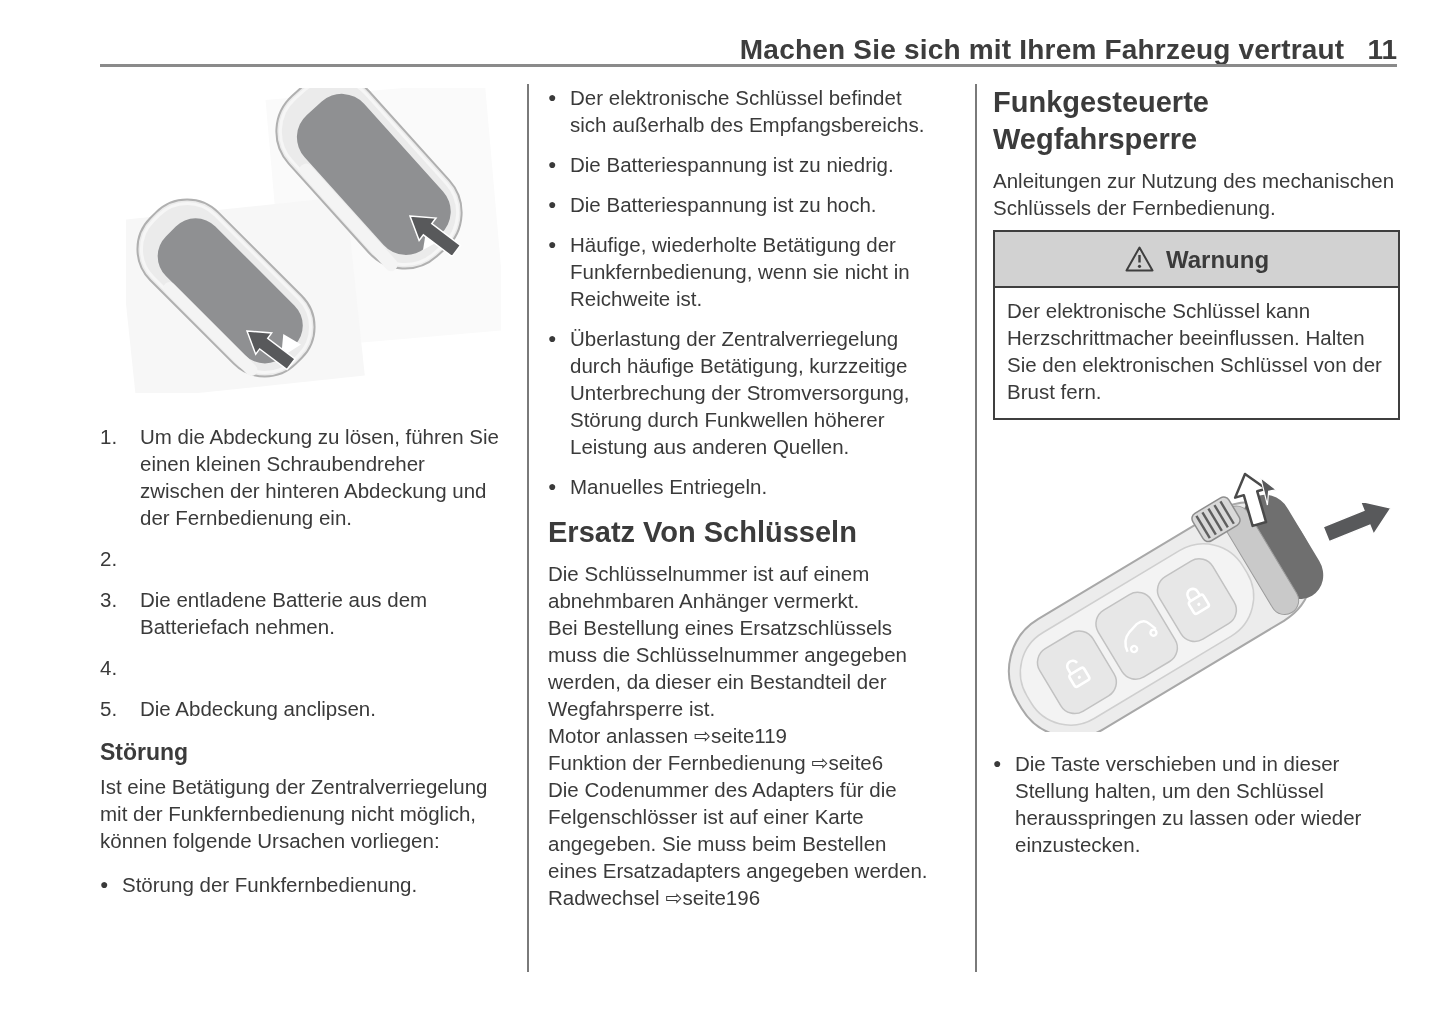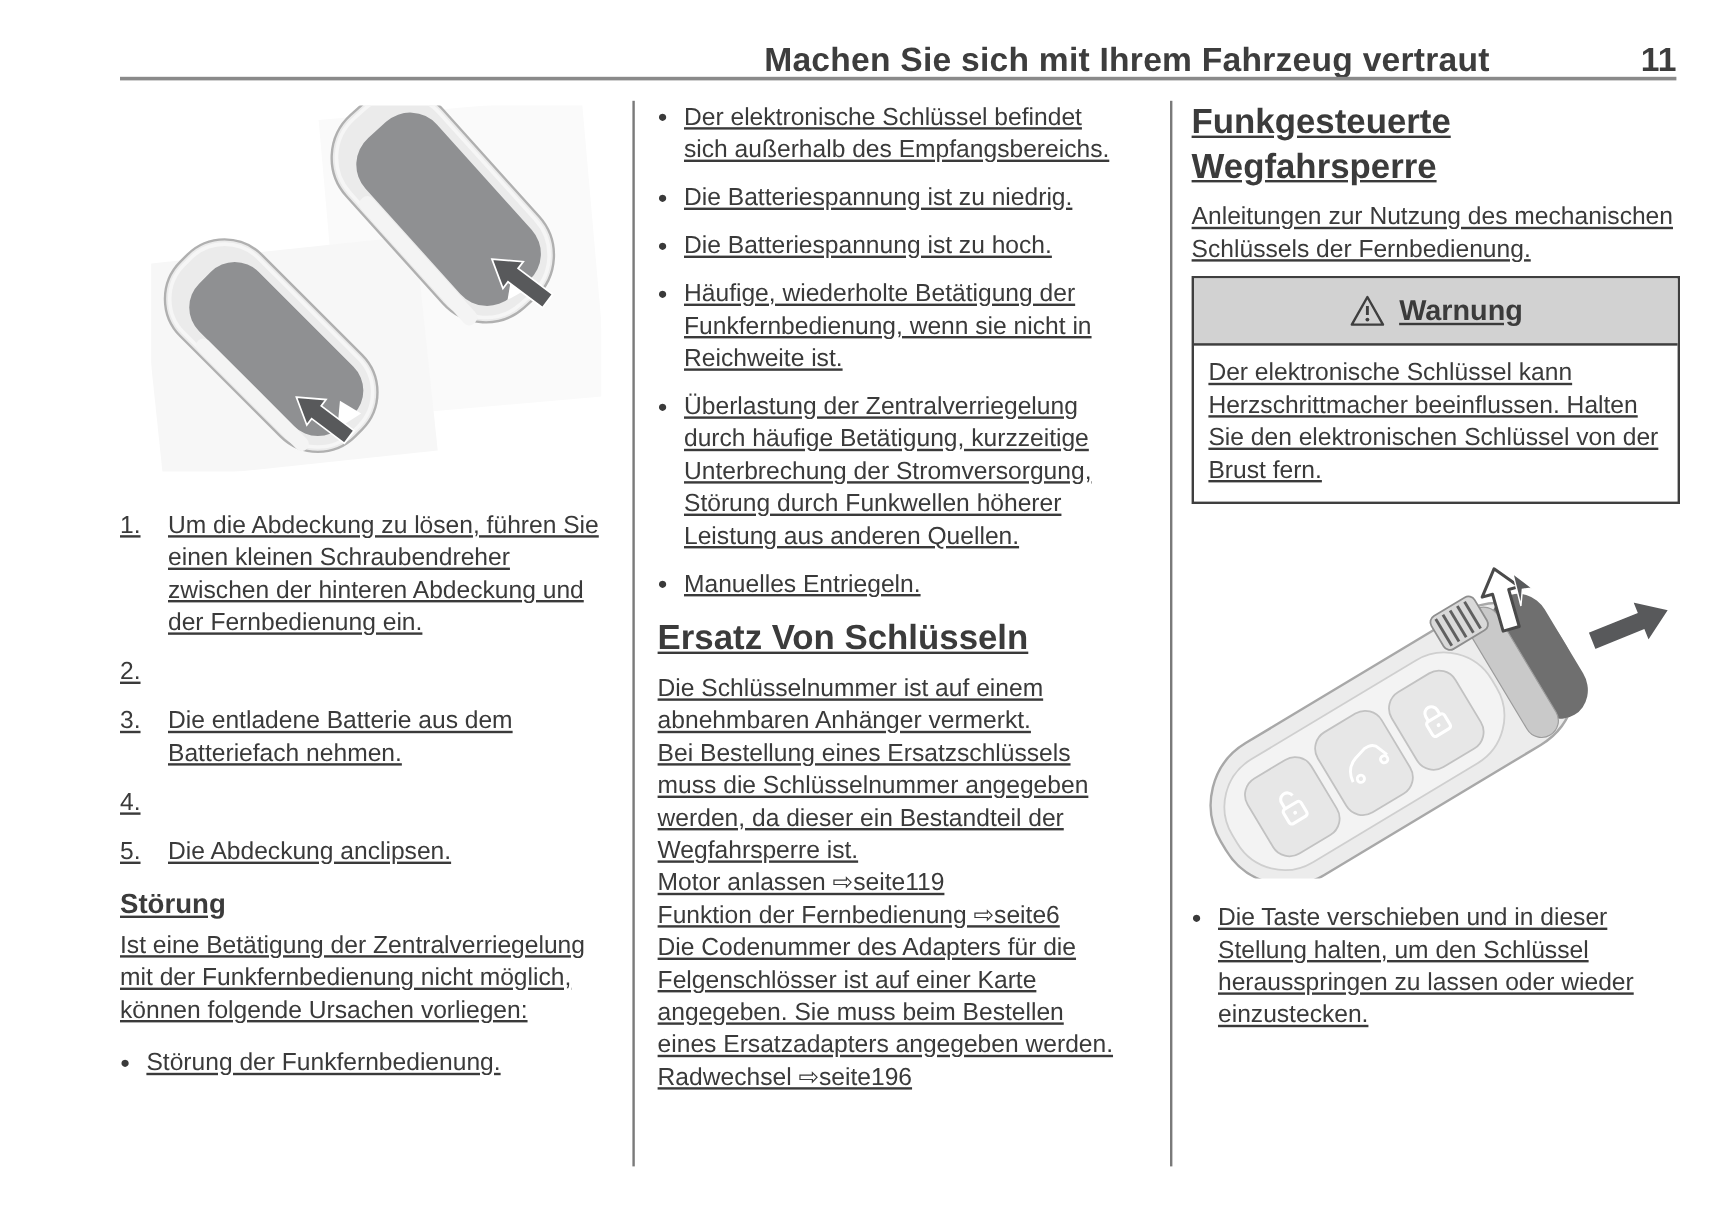--- a/index.html
+++ b/index.html
@@ -4,24 +4,24 @@
 <style>
   html,body{margin:0;padding:0;background:#ffffff;}
   .page{
     position:relative;width:1445px;height:1018px;background:#ffffff;
     font-family:"Liberation Sans","DejaVu Sans",sans-serif;
     color:#3a3a3a;overflow:hidden;
   }
   
   .hdr{position:absolute;top:34px;left:100px;width:1297px;display:flex;justify-content:flex-end;align-items:baseline;gap:23px;}
   .hdr-title{font-size:28px;font-weight:bold;color:#3d3d3d;letter-spacing:0.2px;}
-  .hdr-page{font-size:28px;font-weight:bold;color:#3d3d3d;margin-left:103px;}
+  .hdr-page{font-size:28px;font-weight:bold;color:#3d3d3d;}
   .hdr-rule{position:absolute;top:64px;left:100px;width:1297px;height:3px;background:#8a8a8a;}
   
-  .col{position:absolute;top:84px;font-size:20.5px;line-height:27px;color:#3a3a3a;text-decoration:underline;}
+  .col{position:absolute;top:84px;font-size:20.5px;line-height:27px;color:#3a3a3a;}
   #col1{left:100px;width:400px;}
   #col2{left:548px;width:392px;}
   #col3{left:993px;width:407px;}
   .vsep{position:absolute;top:84px;height:888px;width:2px;background:#7a7a7a;}
   #sep1{left:527px;}
   #sep2{left:975px;}
   
   .fig-left{margin:4px 0 24px 26px;}
   .fig-right{margin:14px 0 12px 0;}
   

